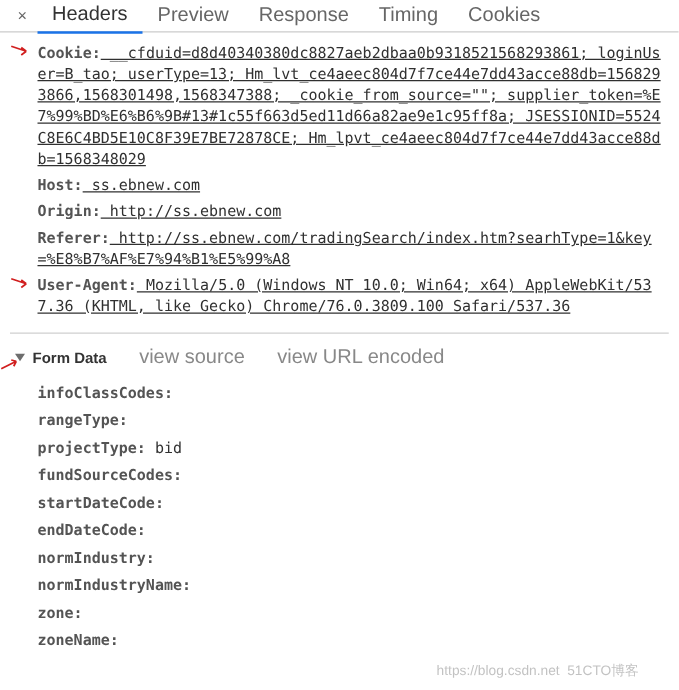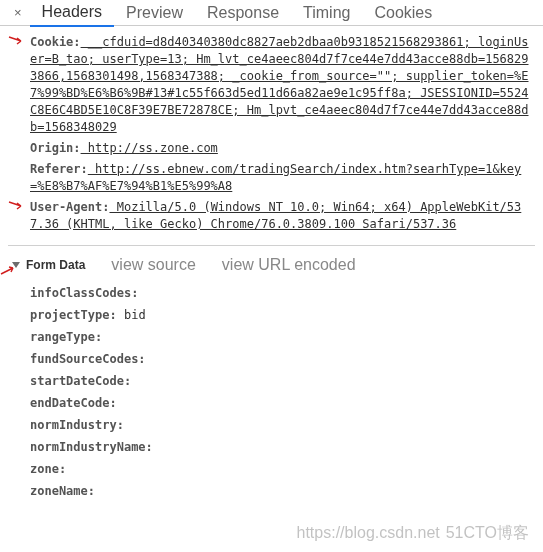--- a/index.html
+++ b/index.html
@@ -111,24 +111,24 @@
     }
     .form-key {
       font-weight: bold;
       color: #545454;
     }
     .form-val {
       color: #303030;
     }
     .watermark {
       position: absolute;
-      right: 10px;
+      right: 28px;
       bottom: 8px;
       color: rgba(120,120,120,0.45);
-      font-size: 16px;
+      font-size: 11px;
       font-family: sans-serif;
     }
   </style>
 </head>
 <body>
 
 <div class="tabs">
   <span class="close-x">×</span>
 <div class="tab active">Headers</div>
     <div class="tab">Preview</div>
@@ -137,21 +137,22 @@
     <div class="tab">Cookies</div>
   </div>
 
 <div class="content">
   <div id="headers-block">
       <div class="header-row"><span class="arrow">
           <svg width="16" height="10">
             <path d="M1 2 L13 6 M13 6 L9 3 M13 6 L9 9" stroke="#d11f1f" stroke-width="1.4" fill="none"></path>
           </svg>
         </span><span class="header-key">Cookie:</span><span class="header-val"> __cfduid=d8d40340380dc8827aeb2dbaa0b9318521568293861; loginUser=B_tao; userType=13; Hm_lvt_ce4aeec804d7f7ce44e7dd43acce88db=1568293866,1568301498,1568347388; _cookie_from_source=""; supplier_token=%E7%99%BD%E6%B6%9B#13#1c55f663d5ed11d66a82ae9e1c95ff8a; JSESSIONID=5524C8E6C4BD5E10C8F39E7BE72878CE; Hm_lpvt_ce4aeec804d7f7ce44e7dd43acce88db=1568348029</span></div>
-      <div class="header-row"><span class="header-key">Origin:</span><span class="header-val"> http://ss.zone.com</span></div>
+      <div class="header-row"><span class="header-key">Host:</span><span class="header-val"> ss.ebnew.com</span></div>
+      <div class="header-row"><span class="header-key">Origin:</span><span class="header-val"> http://ss.ebnew.com</span></div>
       <div class="header-row"><span class="header-key">Referer:</span><span class="header-val"> http://ss.ebnew.com/tradingSearch/index.htm?searhType=1&amp;key=%E8%B7%AF%E7%94%B1%E5%99%A8</span></div>
       <div class="header-row"><span class="arrow">
           <svg width="16" height="10">
             <path d="M1 2 L13 6 M13 6 L9 3 M13 6 L9 9" stroke="#d11f1f" stroke-width="1.4" fill="none"></path>
           </svg>
         </span><span class="header-key">User-Agent:</span><span class="header-val"> Mozilla/5.0 (Windows NT 10.0; Win64; x64) AppleWebKit/537.36 (KHTML, like Gecko) Chrome/76.0.3809.100 Safari/537.36</span></div>
     </div>
 
   <div class="section-divider"></div>
 
@@ -162,22 +163,22 @@
         </svg>
     </span>
     <span class="caret"></span>
     <span class="section-title">Form Data</span>
     <span class="section-link">view source</span>
     <span class="section-link">view URL encoded</span>
   </div>
 
   <div class="form-rows" id="form-block">
       <div class="form-row"><span class="form-key">infoClassCodes:</span><span class="form-val"></span></div>
+      <div class="form-row"><span class="form-key">rangeType:</span><span class="form-val"></span></div>
       <div class="form-row"><span class="form-key">projectType:</span><span class="form-val"> bid</span></div>
-      <div class="form-row"><span class="form-key">rangeType:</span><span class="form-val"></span></div>
       <div class="form-row"><span class="form-key">fundSourceCodes:</span><span class="form-val"></span></div>
       <div class="form-row"><span class="form-key">startDateCode:</span><span class="form-val"></span></div>
       <div class="form-row"><span class="form-key">endDateCode:</span><span class="form-val"></span></div>
       <div class="form-row"><span class="form-key">normIndustry:</span><span class="form-val"></span></div>
       <div class="form-row"><span class="form-key">normIndustryName:</span><span class="form-val"></span></div>
       <div class="form-row"><span class="form-key">zone:</span><span class="form-val"></span></div>
       <div class="form-row"><span class="form-key">zoneName:</span><span class="form-val"></span></div>
     </div>
 </div>
 

